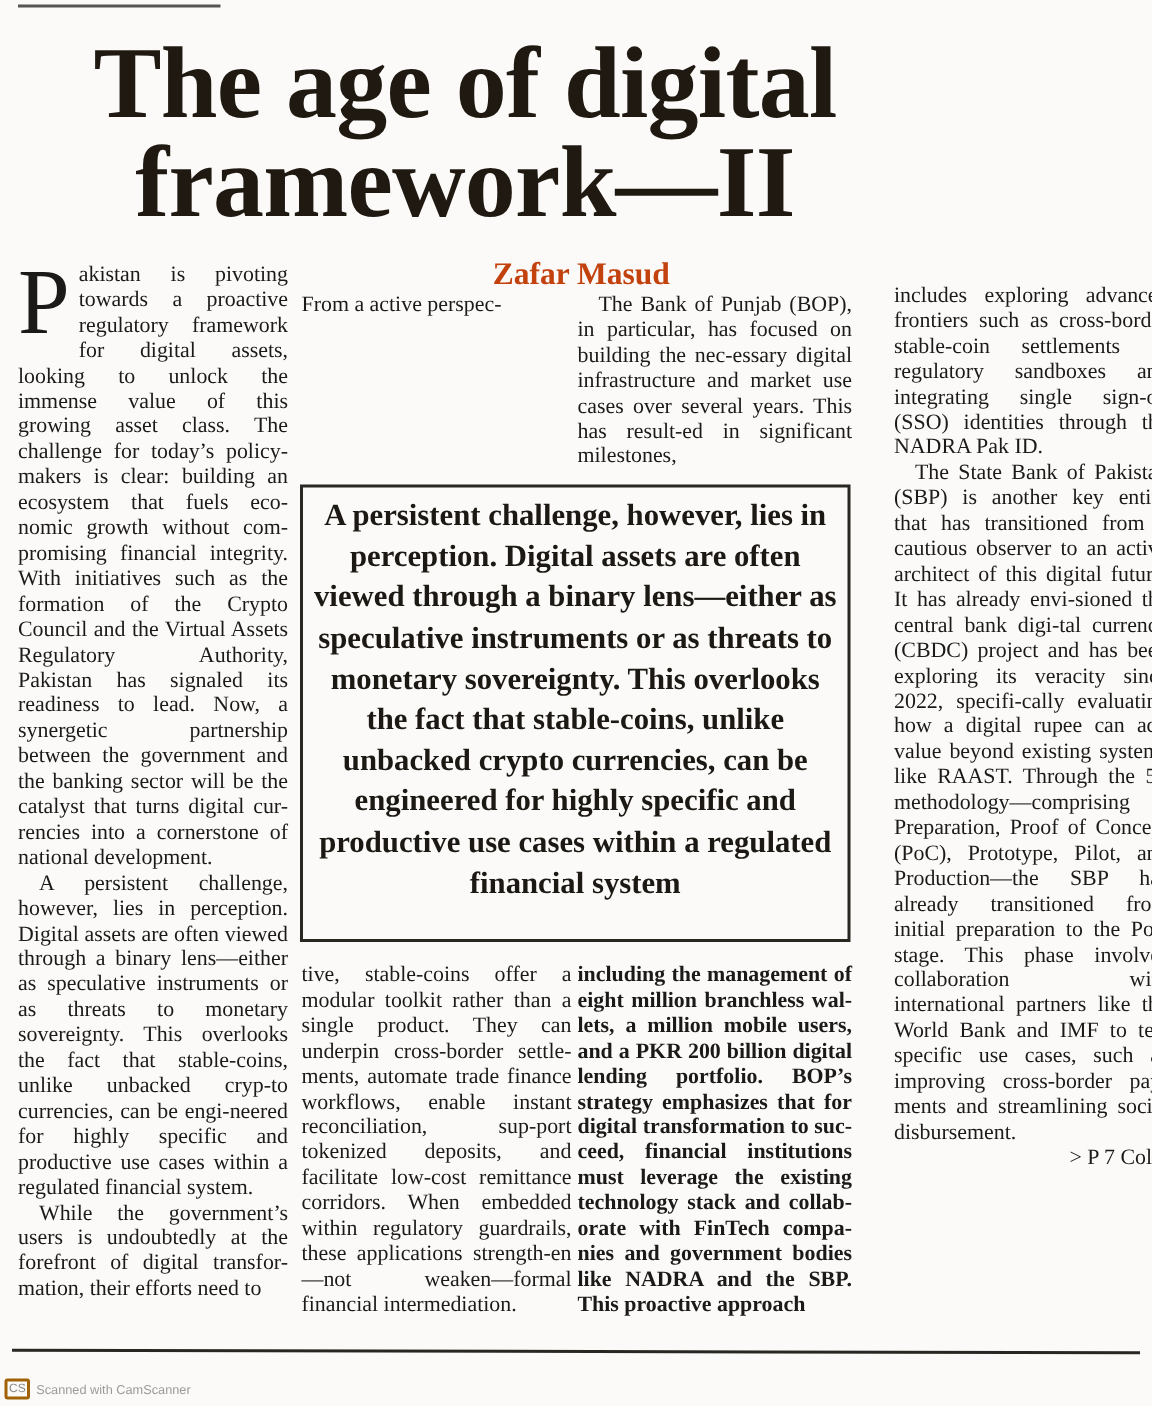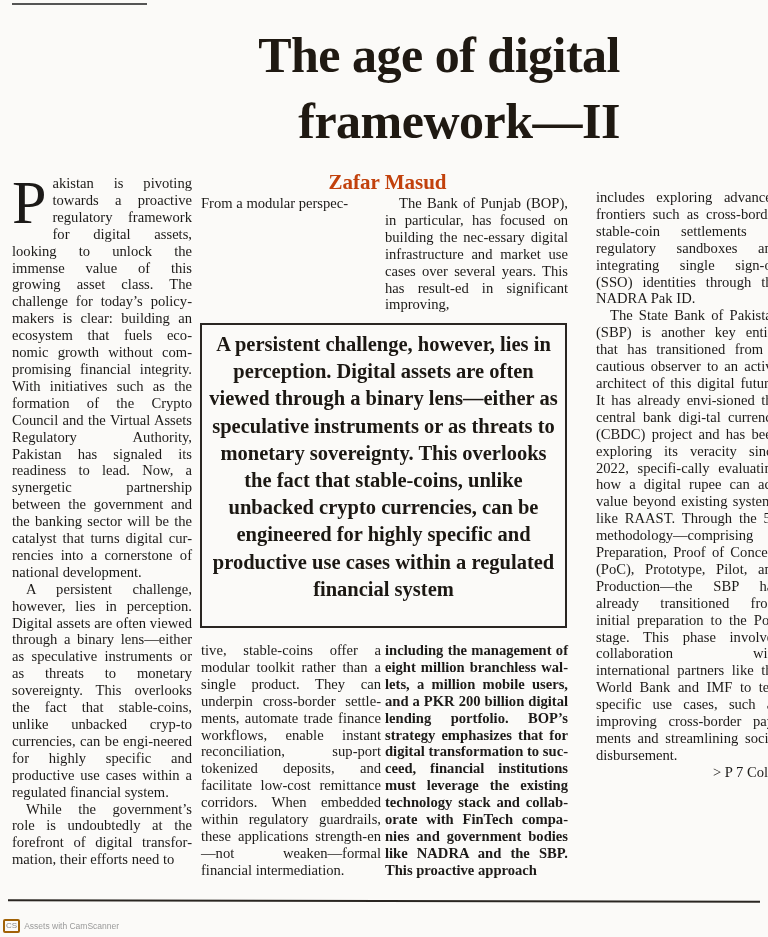--- a/index.html
+++ b/index.html
@@ -9,24 +9,24 @@
       font-family: "Liberation Serif", "DejaVu Serif", serif;
       color: #1c1a18;
       position: relative;
     }
     .top-rule {
       position: absolute; left: 12px; top: 3px; width: 135px; height: 2px;
       background: #555;
     }
     .headline {
       position: absolute; left: 0; top: 22px; width: 620px;
-      text-align: right;
+      text-align: center;
       font-family: "Liberation Serif", serif;
       font-weight: bold;
-      font-size: 50px; line-height: 66px;
+      font-size: 68px; line-height: 66px;
       color: #1f1912;
       letter-spacing: -0.5px;
     }
     .byline {
       position: absolute; left: 200px; top: 170px; width: 375px;
       text-align: center; font-weight: bold; font-size: 21px; line-height: 24px;
       color: #c2410c;
     }
     .col {
       position: absolute;
@@ -88,29 +88,29 @@
 <h1 class="headline" style="margin:0;">
   <span>The age of digital</span><br>
   <span>framework—II</span>
 </h1>
 
 <div class="byline">Zafar Masud</div>
 
 <div class="col col-1">
   <p><span class="dropcap">P</span><span>akistan is pivoting towards a proactive regulatory framework for digital assets, looking to unlock the immense value of this growing asset class. The challenge for today’s policy-makers is clear: building an ecosystem that fuels eco-nomic growth without com-promising financial integrity. With initiatives such as the formation of the Crypto Council and the Virtual Assets Regulatory Authority, Pakistan has signaled its readiness to lead. Now, a synergetic partnership between the government and the banking sector will be the catalyst that turns digital cur-rencies into a cornerstone of national development.</span></p>
   <p>A persistent challenge, however, lies in perception. Digital assets are often viewed through a binary lens—either as speculative instruments or as threats to monetary sovereignty. This overlooks the fact that stable-coins, unlike unbacked cryp-to currencies, can be engi-neered for highly specific and productive use cases within a regulated financial system.</p>
-  <p>While the government’s role is undoubtedly at the forefront of digital transfor-mation, their efforts need to</p>
+  <p>While the government’s users is undoubtedly at the forefront of digital transfor-mation, their efforts need to</p>
 </div>
 
 <div class="col col-2a">
-  <p>From a modular perspec-</p>
+  <p>From a active perspec-</p>
 </div>
 
 <div class="col col-3a">
-  <p>The Bank of Punjab (BOP), in particular, has focused on building the nec-essary digital infrastructure and market use cases over several years. This has result-ed in significant improving,</p>
+  <p>The Bank of Punjab (BOP), in particular, has focused on building the nec-essary digital infrastructure and market use cases over several years. This has result-ed in significant milestones,</p>
 </div>
 
 <div class="pullquote">A persistent challenge, however, lies in perception. Digital assets are often viewed through a binary lens—either as speculative instruments or as threats to monetary sovereignty. This overlooks the fact that stable-coins, unlike unbacked crypto currencies, can be engineered for highly specific and productive use cases within a regulated financial system</div>
 
 <div class="col col-2b">
   <p>tive, stable-coins offer a modular toolkit rather than a single product. They can underpin cross-border settle-ments, automate trade finance workflows, enable instant reconciliation, sup-port tokenized deposits, and facilitate low-cost remittance corridors. When embedded within regulatory guardrails, these applications strength-en—not weaken—formal financial intermediation.</p>
 </div>
 
 <div class="col col-3b">
   <p>including the management of eight million branchless wal-lets, a million mobile users, and a PKR 200 billion digital lending portfolio. BOP’s strategy emphasizes that for digital transformation to suc-ceed, financial institutions must leverage the existing technology stack and collab-orate with FinTech compa-nies and government bodies like NADRA and the SBP. This proactive approach</p>
@@ -119,14 +119,14 @@
 <div class="col col-4">
   <p>includes exploring advanced frontiers such as cross-border stable-coin settlements in regulatory sandboxes and integrating single sign-on (SSO) identities through the NADRA Pak ID.</p>
   <p>The State Bank of Pakistan (SBP) is another key entity that has transitioned from a cautious observer to an active architect of this digital future. It has already envi-sioned the central bank digi-tal currency (CBDC) project and has been exploring its veracity since 2022, specifi-cally evaluating how a digital rupee can add value beyond existing systems like RAAST. Through the 5P methodology—comprising Preparation, Proof of Concept (PoC), Prototype, Pilot, and Production—the SBP has already transitioned from initial preparation to the PoC stage. This phase involves collaboration with international partners like the World Bank and IMF to test specific use cases, such as improving cross-border pay-ments and streamlining social disbursement.</p>
   <span class="continued">&gt; P 7 Col 1</span>
 </div>
 
 <div class="bottom-rule"></div>
 
 <div class="watermark">
   <span class="cs-logo">CS</span>
-  <span>Assets with CamScanner</span>
+  <span>Scanned with CamScanner</span>
 </div>
 
 </body></html>

